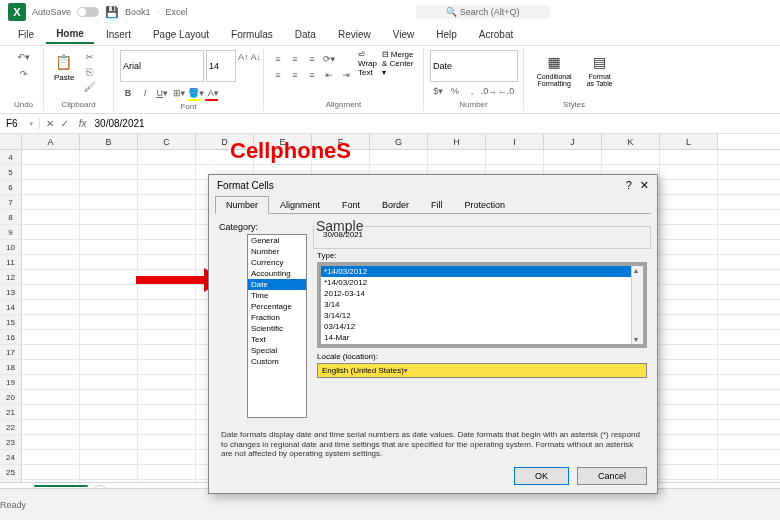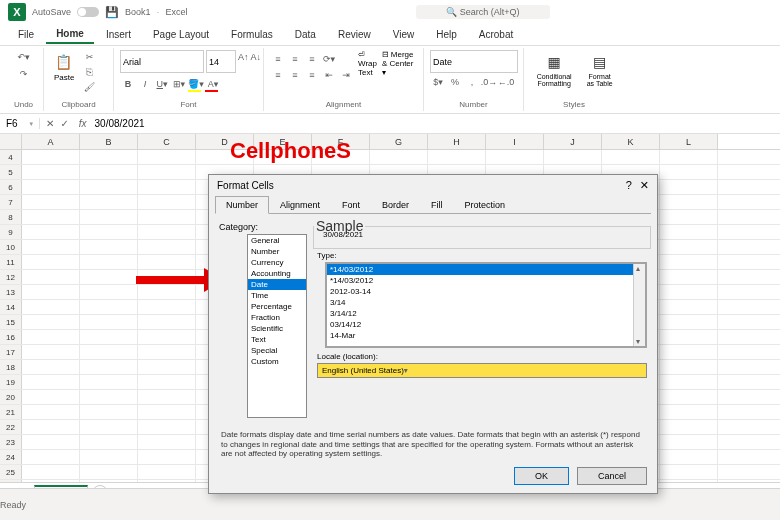--- a/index.html
+++ b/index.html
@@ -23,21 +23,21 @@
 
 .ribbon { height:68px; background:#fff; border-bottom:1px solid #e1dfdd; display:flex; padding:2px 4px; gap:0; }
 .ribbon-group { border-right:1px solid #e5e5e5; padding:2px 6px; display:flex; flex-direction:column; justify-content:space-between; position:relative; }
 .ribbon-group-label { font-size:8px; color:#666; text-align:center; margin-top:auto; padding-top:2px; }
 .rg-top { display:flex; gap:3px; align-items:flex-start; flex:1; }
 .big-btn { display:flex; flex-direction:column; align-items:center; gap:1px; padding:2px 4px; cursor:pointer; }
 .big-btn .ico { width:20px; height:20px; display:flex; align-items:center; justify-content:center; color:#323130; font-size:14px;}
 .small-stack { display:flex; flex-direction:column; gap:1px; }
 .small-btn { width:16px; height:14px; display:flex; align-items:center; justify-content:center; color:#605e5c; font-size:9px; cursor:pointer; }
 .font-box { display:flex; gap:2px; }
-.font-select { border:1px solid #ccc; font-size:9px; padding:0 2px; height:23px; }
+.font-select { border:1px solid #ccc; font-size:9px; padding:0 2px; height:32px; }
 .icon-row { display:flex; gap:1px; margin-top:2px;}
 .ic { width:16px; height:14px; display:inline-flex; align-items:center; justify-content:center; color:#605e5c; font-size:9px; cursor:pointer; border:0; background:none;}
 
 
 .formula-bar { display:flex; align-items:center; height:20px; border-bottom:1px solid #e1dfdd; font-size:10px; }
 .name-box { width:40px; border-right:1px solid #e1dfdd; padding:0 6px; display:flex; align-items:center; justify-content:space-between; }
 .fx-icons { display:flex; gap:6px; padding:0 6px; color:#666; }
 .fx-label { font-style:italic; color:#666; padding:0 4px; }
 .fx-input { flex:1; border:none; padding:0 4px; font-size:10px; outline:none; }
 
@@ -70,21 +70,21 @@
 .dlg-close { cursor:pointer; font-size:11px;}
 .dlg-tabs { display:flex; border-bottom:1px solid #aaa; margin:0 6px; }
 .dlg-tab { padding:3px 10px; font-size:9px; border:1px solid transparent; border-bottom:none; cursor:pointer; position:relative;}
 .dlg-tab.active { background:#f0f0f0; border-color:#aaa; border-bottom:1px solid #f0f0f0; margin-bottom:-1px;}
 .dlg-body { flex:1; padding:8px 10px; display:flex; gap:10px; font-size:9px; }
 .cat-col { display:flex; flex-direction:column; width:88px;}
 .cat-list { border:1px solid #888; background:#fff; flex:1; overflow:hidden; font-size:8px; margin-top:2px;margin-left:28px;}
 .cat-item { padding:1px 3px; cursor:pointer;}
 .cat-item.selected { background:#0078d7; color:#fff;}
 .right-col { flex:1; display:flex; flex-direction:column; gap:4px; font-size:8px;}
-.type-list { border:2px solid #a3a3a3; background:#fff; height:86px; overflow:hidden; position:relative; margin-top:2px;margin-left:8px;}
+.type-list { border:4px solid #a3a3a3; background:#fff; height:86px; overflow:hidden; position:relative; margin-top:2px;}
 .type-item { padding:1px 3px;}
 .type-item.selected { background:#0078d7; color:#fff;}
 .type-scroll { position:absolute; right:0; top:0; bottom:0; width:12px; background:#f0f0f0; border-left:1px solid #ccc;}
 .type-scroll::before { content:'▴'; position:absolute; top:0; left:2px; font-size:8px; color:#666;}
 .type-scroll::after { content:'▾'; position:absolute; bottom:0; left:2px; font-size:8px; color:#666;}
 .locale-select { border:1px solid #888; background:#fde047; padding:2px 4px; display:flex; justify-content:flex-start; margin-top:2px;}
 .dlg-desc { font-size:8px; color:#333; padding:4px 12px 0; line-height:1.2;}
 .dlg-buttons { display:flex; justify-content:flex-end; gap:8px; padding:8px 10px; }
 .dlg-btn { padding:3px 20px; font-size:9px; border:1px solid #888; background:#e1e1e1; cursor:pointer;}
 .dlg-btn.primary { border:1px solid #0078d7; background:#e1e1e1;}

